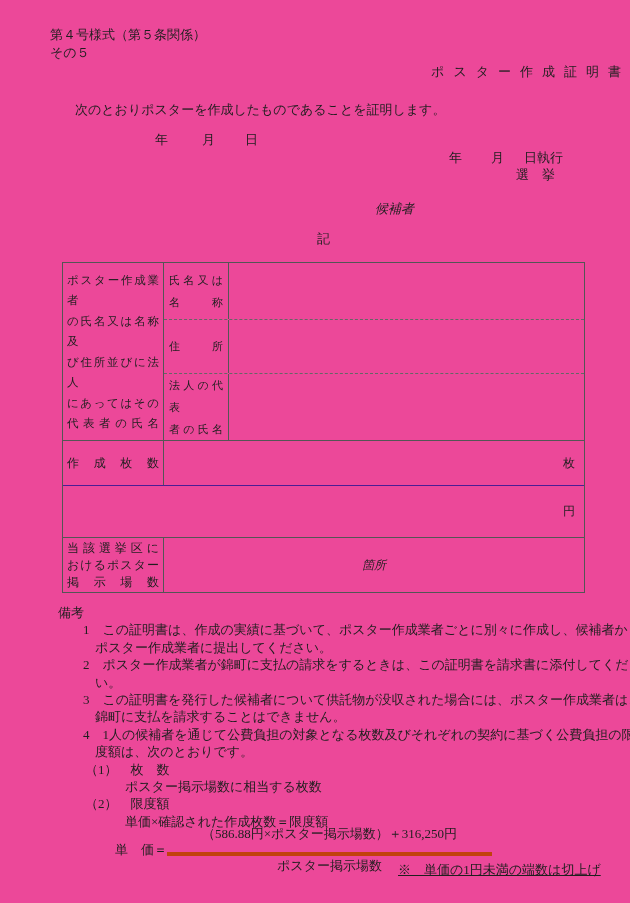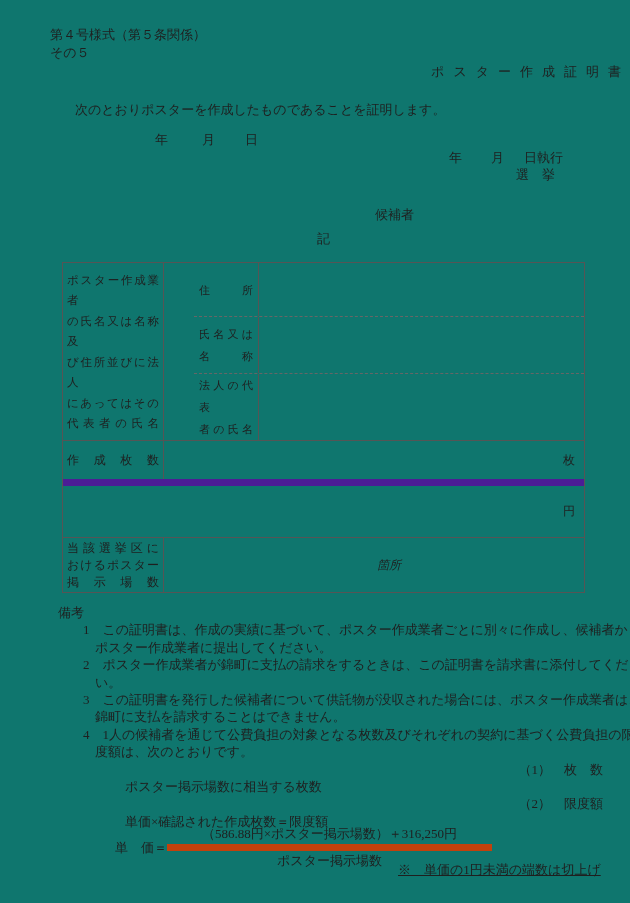--- a/index.html
+++ b/index.html
@@ -1,53 +1,53 @@
 <!DOCTYPE html>
 <html><head>
 <meta charset="utf-8">
 <style>
   html,body { margin:0; padding:0; }
   .page {
     position:relative;
     width:630px; height:903px;
-    background:#0f766e;
+    background:#ec4899;
     color:#1f1f1f;
     font-family:"Liberation Serif","DejaVu Serif",serif;
     font-size:13px;
     overflow:hidden;
   }
   .abs { position:absolute; white-space:nowrap; }
 
   .form-no   { left:50px; top:26px; }
   .form-sub  { left:50px; top:44px; }
   .title     { left:0; right:0; top:63px; text-align:right; letter-spacing:9px; padding-left:9px; }
   .intro     { left:75px; top:101px; }
 
   .issue-date { left:155px; top:131px; }
   .issue-date .gap-m { margin-left:34px; }
   .issue-date .gap-d { margin-left:30px; }
 
   .exec-date { left:449px; top:149px; }
   .exec-date .gap-m { margin-left:29px; }
   .exec-date .gap-d { margin-left:20px; }
   .election  { left:516px; top:166px; }
-  .candidate { left:375px; top:206px; }
+  .candidate { left:375px; top:200px;font-style:italic; }
   .ki        { left:317px; top:230px; }
 
   
   .cert-table {
     position:absolute; left:62px; top:262px;
     width:523px; height:331px;
     border:1px solid #555;
     box-sizing:border-box;
     display:flex; flex-direction:column;
   }
-  .t-row { display:flex; box-sizing:border-box;gap:30px; }
+  .t-row { display:flex; box-sizing:border-box; }
   .t-row1 { height:178px; border-bottom:1px solid #555; }
-  .t-row2 { height:45px;  border-bottom:7px solid #4c1d95; }
+  .t-row2 { height:45px;  border-bottom:1px solid #4c1d95; }
   .t-row3 { height:52px;  border-bottom:1px solid #555; }
   .t-row4 { flex:1; }
 
   .t-col1 {
     width:101px; box-sizing:border-box;
     border-right:1px solid #555;
     display:flex; flex-direction:column; justify-content:center;
     padding:0 4px;
   }
   .maker-line { font-size:11.5px; line-height:20.5px; text-align:justify; text-align-last:justify; }
@@ -69,27 +69,27 @@
 
   .t-value { flex:1; display:flex; align-items:center; font-size:12px; }
   .t-value.unit-right  { justify-content:flex-end; padding-right:9px; }
   .t-value.unit-center { justify-content:center;font-style:italic; }
 
   
   .remarks { position:absolute; left:58px; top:604px; width:545px; }
   .r-line { line-height:17.4px; white-space:nowrap; }
   .i1 { margin-left:25px; }
   .i2 { margin-left:37px; }
-  .i3 { margin-left:40px;text-align:right; }
+  .i3 { margin-left:27px; }
   .i4 { margin-left:67px; }
 
   
   .formula { position:absolute; left:115px; top:827px; display:flex; align-items:center; }
   .frac { width:325px; text-align:center; }
-  .frac .num { border-bottom:7px solid #c2410c; padding-bottom:3px; line-height:14px; }
+  .frac .num { border-bottom:4px solid #c2410c; padding-bottom:11px; line-height:14px; }
   .frac .den { padding-top:3px; line-height:14px; }
   .round-note { left:398px; top:861px;text-decoration:underline; }
 </style>
 </head>
 <body>
 
 <div class="page">
 
   <div class="abs form-no">第４号様式（第５条関係）</div>
   <div class="abs form-sub">その５</div>
@@ -111,30 +111,30 @@
 
     <div class="t-row t-row1">
       <div class="t-col1">
         <div class="maker-line">ポスター作成業者</div>
         <div class="maker-line">の氏名又は名称及</div>
         <div class="maker-line">び住所並びに法人</div>
         <div class="maker-line">にあってはその</div>
         <div class="maker-line">代表者の氏名</div>
       </div>
       <div class="t-row1-right">
-        <div class="t-sub t-sub2">
-          <div class="t-sublabel">
-            <div>住所</div>
-          </div>
-          <div class="t-subvalue"></div>
-        </div>
         <div class="t-sub t-sub1">
           <div class="t-sublabel">
             <div>氏名又は</div>
             <div>名称</div>
+          </div>
+          <div class="t-subvalue"></div>
+        </div>
+        <div class="t-sub t-sub2">
+          <div class="t-sublabel">
+            <div>住所</div>
           </div>
           <div class="t-subvalue"></div>
         </div>
         <div class="t-sub t-sub3">
           <div class="t-sublabel">
             <div>法人の代表</div>
             <div>者の氏名</div>
           </div>
           <div class="t-subvalue"></div>
         </div>

